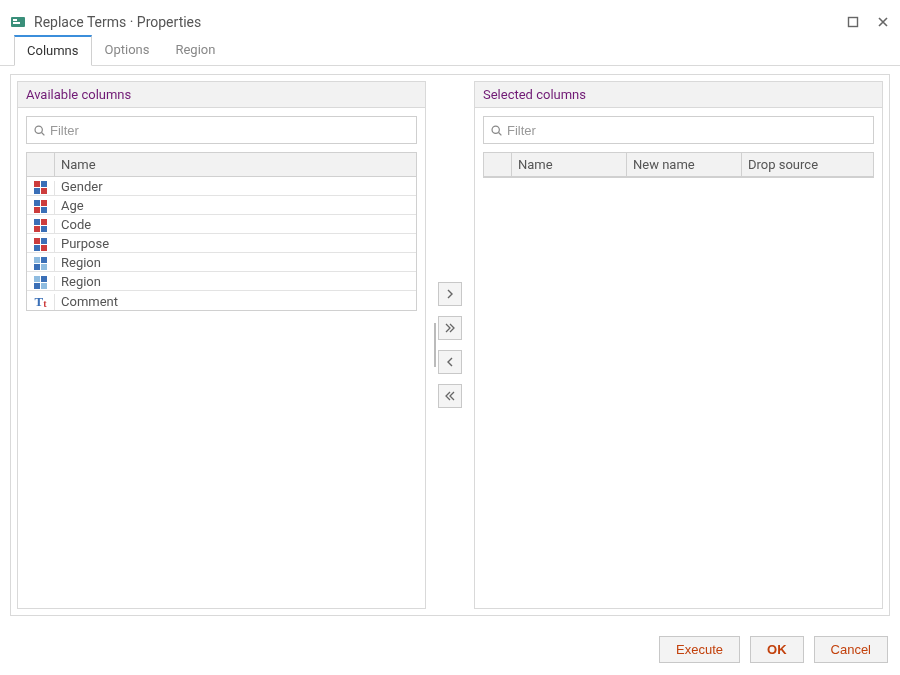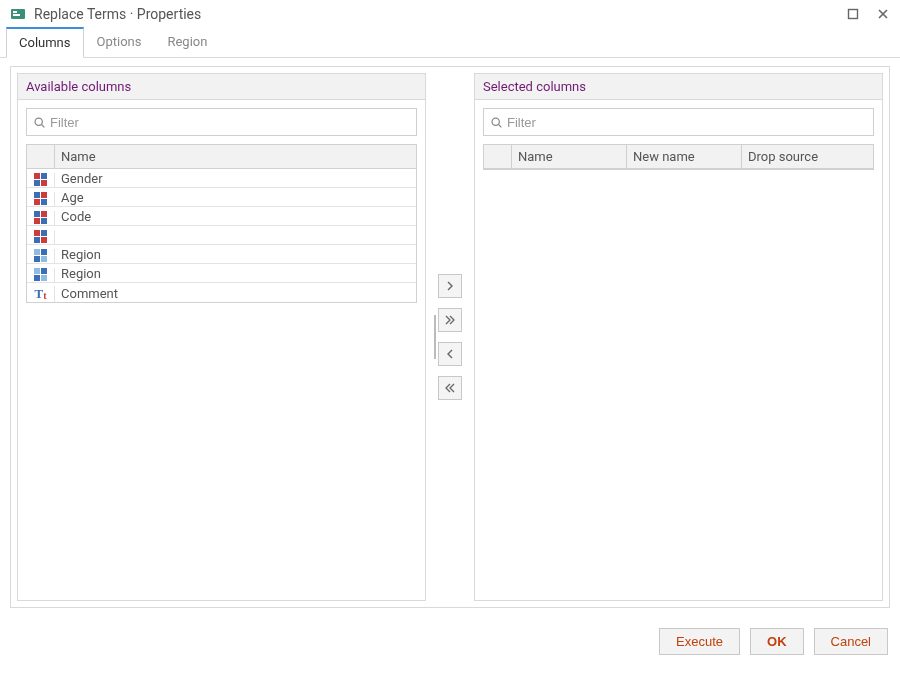--- a/index.html
+++ b/index.html
@@ -6,41 +6,41 @@
   html, body {
     margin: 0; padding: 0;
     width: 900px; height: 675px;
     font-family: -apple-system, BlinkMacSystemFont, "Segoe UI", Roboto, "Helvetica Neue", Arial, sans-serif;
     font-size: 13px;
     color: #4a4a4a;
     background: #fff;
   }
   .window {
     width: 900px; height: 665px;
-    display: flex; flex-direction: column;
+    display: flex; flex-direction: column; margin-top: 8px;
   }
   
   .titlebar {
     display: flex; align-items: center;
     padding: 6px 10px 4px 10px;
     gap: 8px;
   }
   .app-icon {
     width: 16px; height: 16px;
     display: inline-flex; align-items: center; justify-content: center;
   }
   .title-text { font-size: 14px; color: #555; }
   .title-spacer { flex: 1; }
   .win-controls { display: flex; gap: 16px; align-items: center; }
   .win-btn { width: 14px; height: 14px; display: inline-flex; align-items: center; justify-content: center; cursor: pointer; color: #666; }
   
   .tabs {
     display: flex;
     border-bottom: 1px solid #d9d9d9;
-    padding-left: 6px;
+    padding-left: 14px;
   }
   .tab {
     padding: 6px 12px 7px 12px;
     color: #888;
     cursor: pointer;
     position: relative;
     top: 1px;
     border: 1px solid transparent;
     border-bottom: none;
   }
@@ -324,20 +324,21 @@
                 </div>
                 <div class="tr">
                   <div class="td-icon">
                     <span class="cat-icon cat-a">
                       <span></span>
                       <span></span>
                       <span></span>
                       <span></span>
                     </span>
                   </div>
+                  <div class="td-name">Purpose</div>
                 </div>
                 <div class="tr">
                   <div class="td-icon">
                     <span class="cat-icon cat-c">
                       <span></span>
                       <span></span>
                       <span></span>
                       <span></span>
                     </span>
                   </div>

